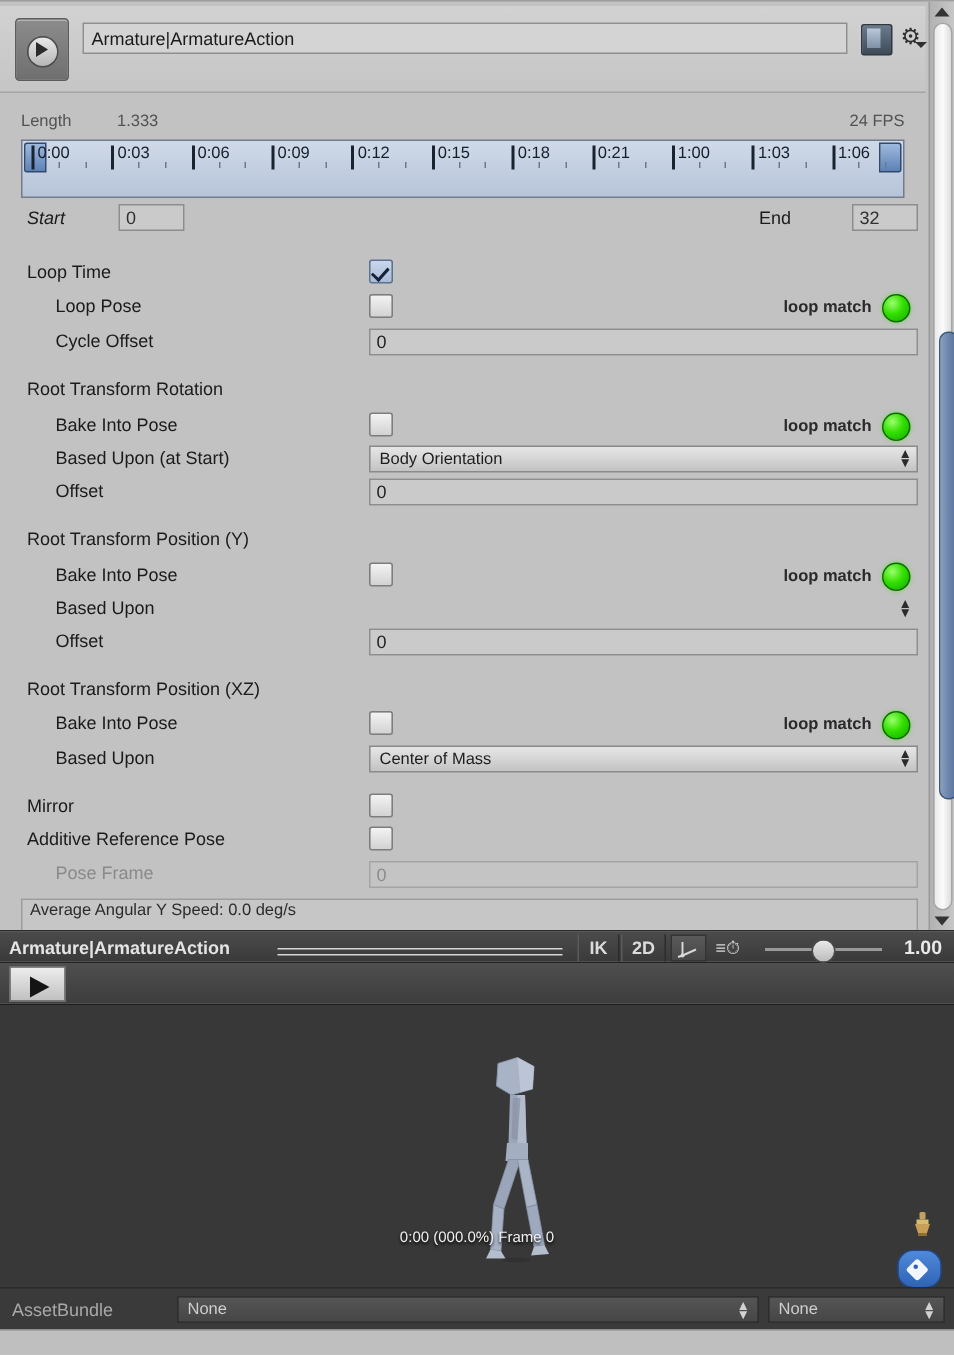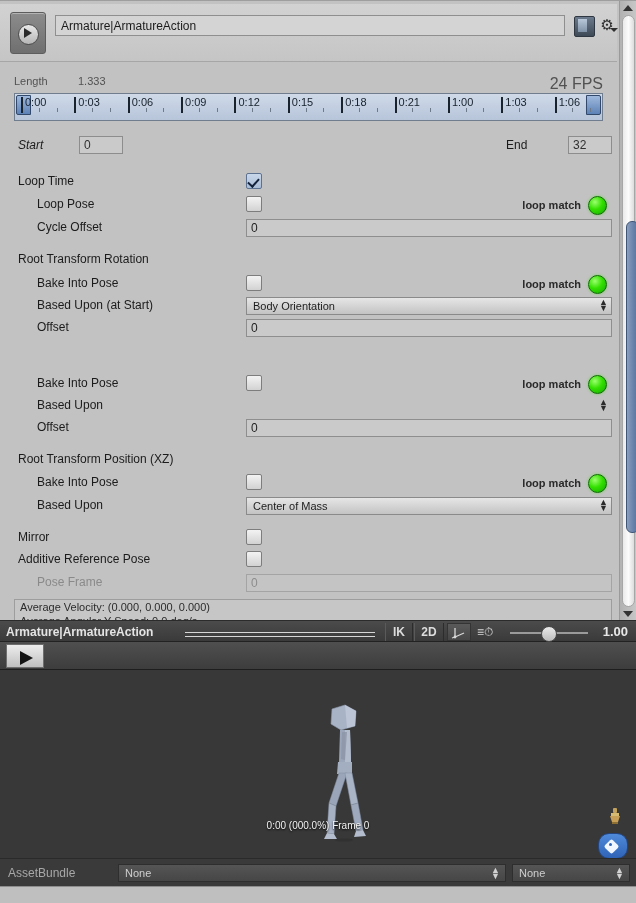--- a/index.html
+++ b/index.html
@@ -69,25 +69,25 @@
   }
   .gear-caret{
     position:absolute;left:610px;top:24px;width:0;height:0;
     border-left:4px solid transparent;border-right:4px solid transparent;border-top:4px solid #2f2f2f;
   }
 
   
   .len-row{position:absolute;left:0;top:70px;width:617px;height:22px;}
   .len-label{position:absolute;left:14px;top:4px;color:#525252;font-size:11px;}
   .len-value{position:absolute;left:78px;top:4px;color:#525252;font-size:11px;}
-  .fps-value{position:absolute;right:14px;top:4px;color:#525252;font-size:16px;}
+  .fps-value{position:absolute;right:14px;top:4px;color:#525252;font-size:11px;}
 
   
   .ruler{
-    position:absolute;left:14px;top:92px;width:589px;height:28px;
+    position:absolute;left:14px;top:92px;width:589px;height:39px;
     background:linear-gradient(#cfd9e8,#b7c5da);
     border:1px solid #6f7d8f;
     box-sizing:border-box;
     overflow:hidden;
   }
   .ruler .tick{position:absolute;top:3px;width:2px;height:16px;background:#19232e;}
   .ruler .minor{position:absolute;top:14px;width:1px;height:4px;background:#6d7a8a;}
   .ruler .tlabel{position:absolute;top:2px;font-size:11px;color:#16202b;white-space:nowrap;}
   .handle-l,.handle-r{
     position:absolute;top:1px;width:13px;height:18px;
@@ -364,20 +364,23 @@
     <div class="row" style="top:294px;">
       <span class="name indent">Based Upon (at Start)</span>
       <span class="dropdown">Body Orientation</span>
       <span class="dd-arrows" style="right:11px;top:4px;">▲<br>▼</span>
     </div>
     <div class="row" style="top:316px;">
       <span class="name indent">Offset</span>
       <span class="txtfield">0</span>
     </div>
 
+    <div class="row" style="top:348px;">
+      <span class="name group">Root Transform Position (Y)</span>
+    </div>
     <div class="row" style="top:372px;">
       <span class="name indent">Bake Into Pose</span>
       <span class="chk"></span>
       <span class="loopmatch">loop match</span>
       <span class="led"></span>
     </div>
     <div class="row" style="top:394px;">
       <span class="name indent">Based Upon</span>
       <span class="dd-arrows" style="right:11px;top:4px;">▲<br>▼</span>
     </div>
@@ -408,21 +411,20 @@
     <div class="row" style="top:548px;">
       <span class="name group">Additive Reference Pose</span>
       <span class="chk"></span>
     </div>
     <div class="row" style="top:571px;">
       <span class="name indent disabled">Pose Frame</span>
       <span class="txtfield disabled">0</span>
     </div>
 
     <div class="infobox">
-      <div>Average Velocity: (0.000, 0.000, 0.000)</div>
       <div>Average Angular Y Speed: 0.0 deg/s</div>
     </div>
 
     <div class="vscroll">
       <div class="arrow up"></div>
       <div class="track">
         <div class="thumb"></div>
       </div>
       <div class="arrow down"></div>
     </div>

